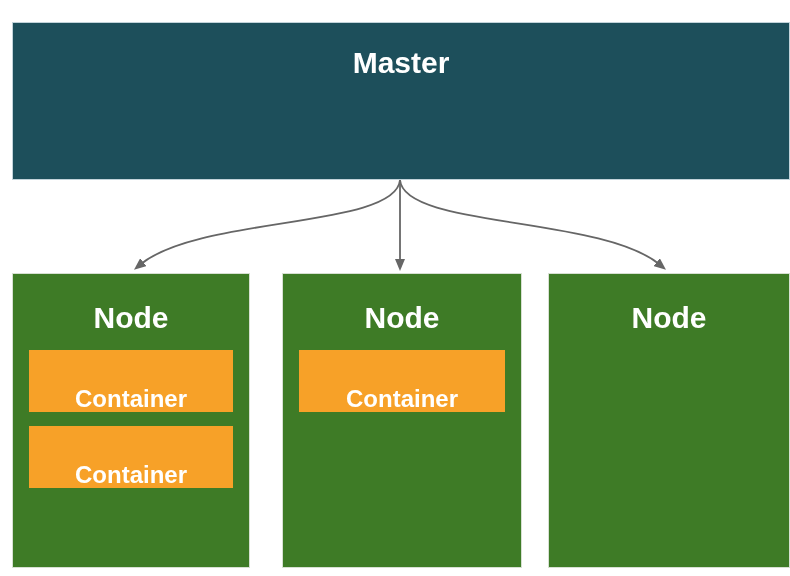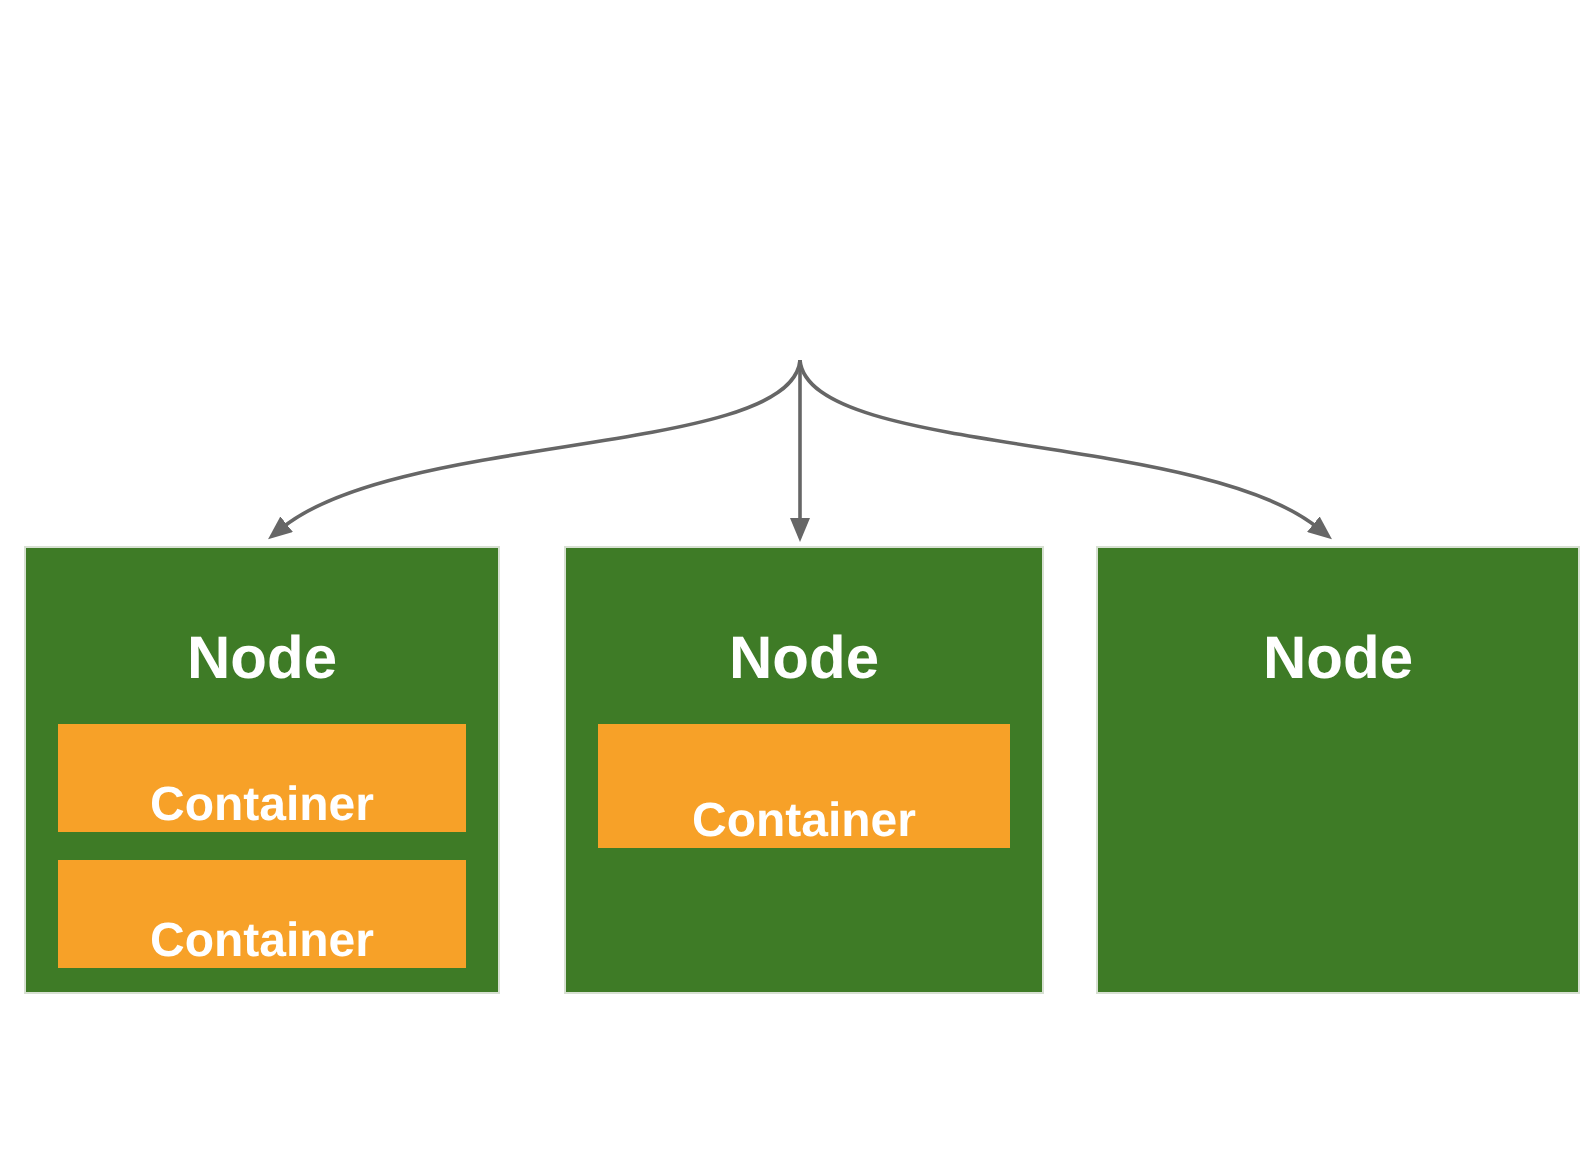--- a/index.html
+++ b/index.html
@@ -27,25 +27,25 @@
     background:var(--master-bg);
     border:1px solid #c2d3da;
   }
   .master .box-label{
     font-size:30px;line-height:36px;padding-top:22px;
   }
   .arrows{
     position:absolute;left:0;top:180px;width:790px;height:93px;
   }
   .node{
-    position:absolute;top:273px;height:224px;
+    position:absolute;top:273px;height:295px;
     background:var(--node-bg);
     border:1px solid #d7e0d2;
     display:flex;flex-direction:column;align-items:stretch;
-    padding:12px 16px;
+    padding:0 16px;
   }
   .node-1{left:12px;width:238px;}
   .node-2{left:282px;width:240px;}
   .node-3{left:548px;width:242px;}
   .node .box-label{
     font-size:30px;line-height:36px;margin-top:26px;
   }
   .container-box{
     background:var(--container-bg);
     height:62px;
@@ -55,20 +55,23 @@
   .container-box:first-of-type{margin-top:21px;}
   .container-box .box-label{
     font-size:24px;line-height:26px;
   }
 </style>
 </head>
 <body>
 
 <div class="canvas">
 
+  <div class="master">
+    <div class="box-label">Master</div>
+  </div>
 
   <svg class="arrows" viewBox="0 0 790 93" xmlns="http://www.w3.org/2000/svg">
     <defs>
       <marker id="arrowhead" markerUnits="userSpaceOnUse" markerWidth="12" markerHeight="10" refX="3" refY="5" orient="auto">
         <path d="M0,0 L12,5 L0,10 Z" fill="#666666"></path>
       </marker>
     </defs>
     <g stroke="#666666" stroke-width="1.8" fill="none">
       <path d="M400,0 C396,48 200,36 141,84" marker-end="url(#arrowhead)"></path>
       <path d="M400,0 L400,82" marker-end="url(#arrowhead)"></path>

